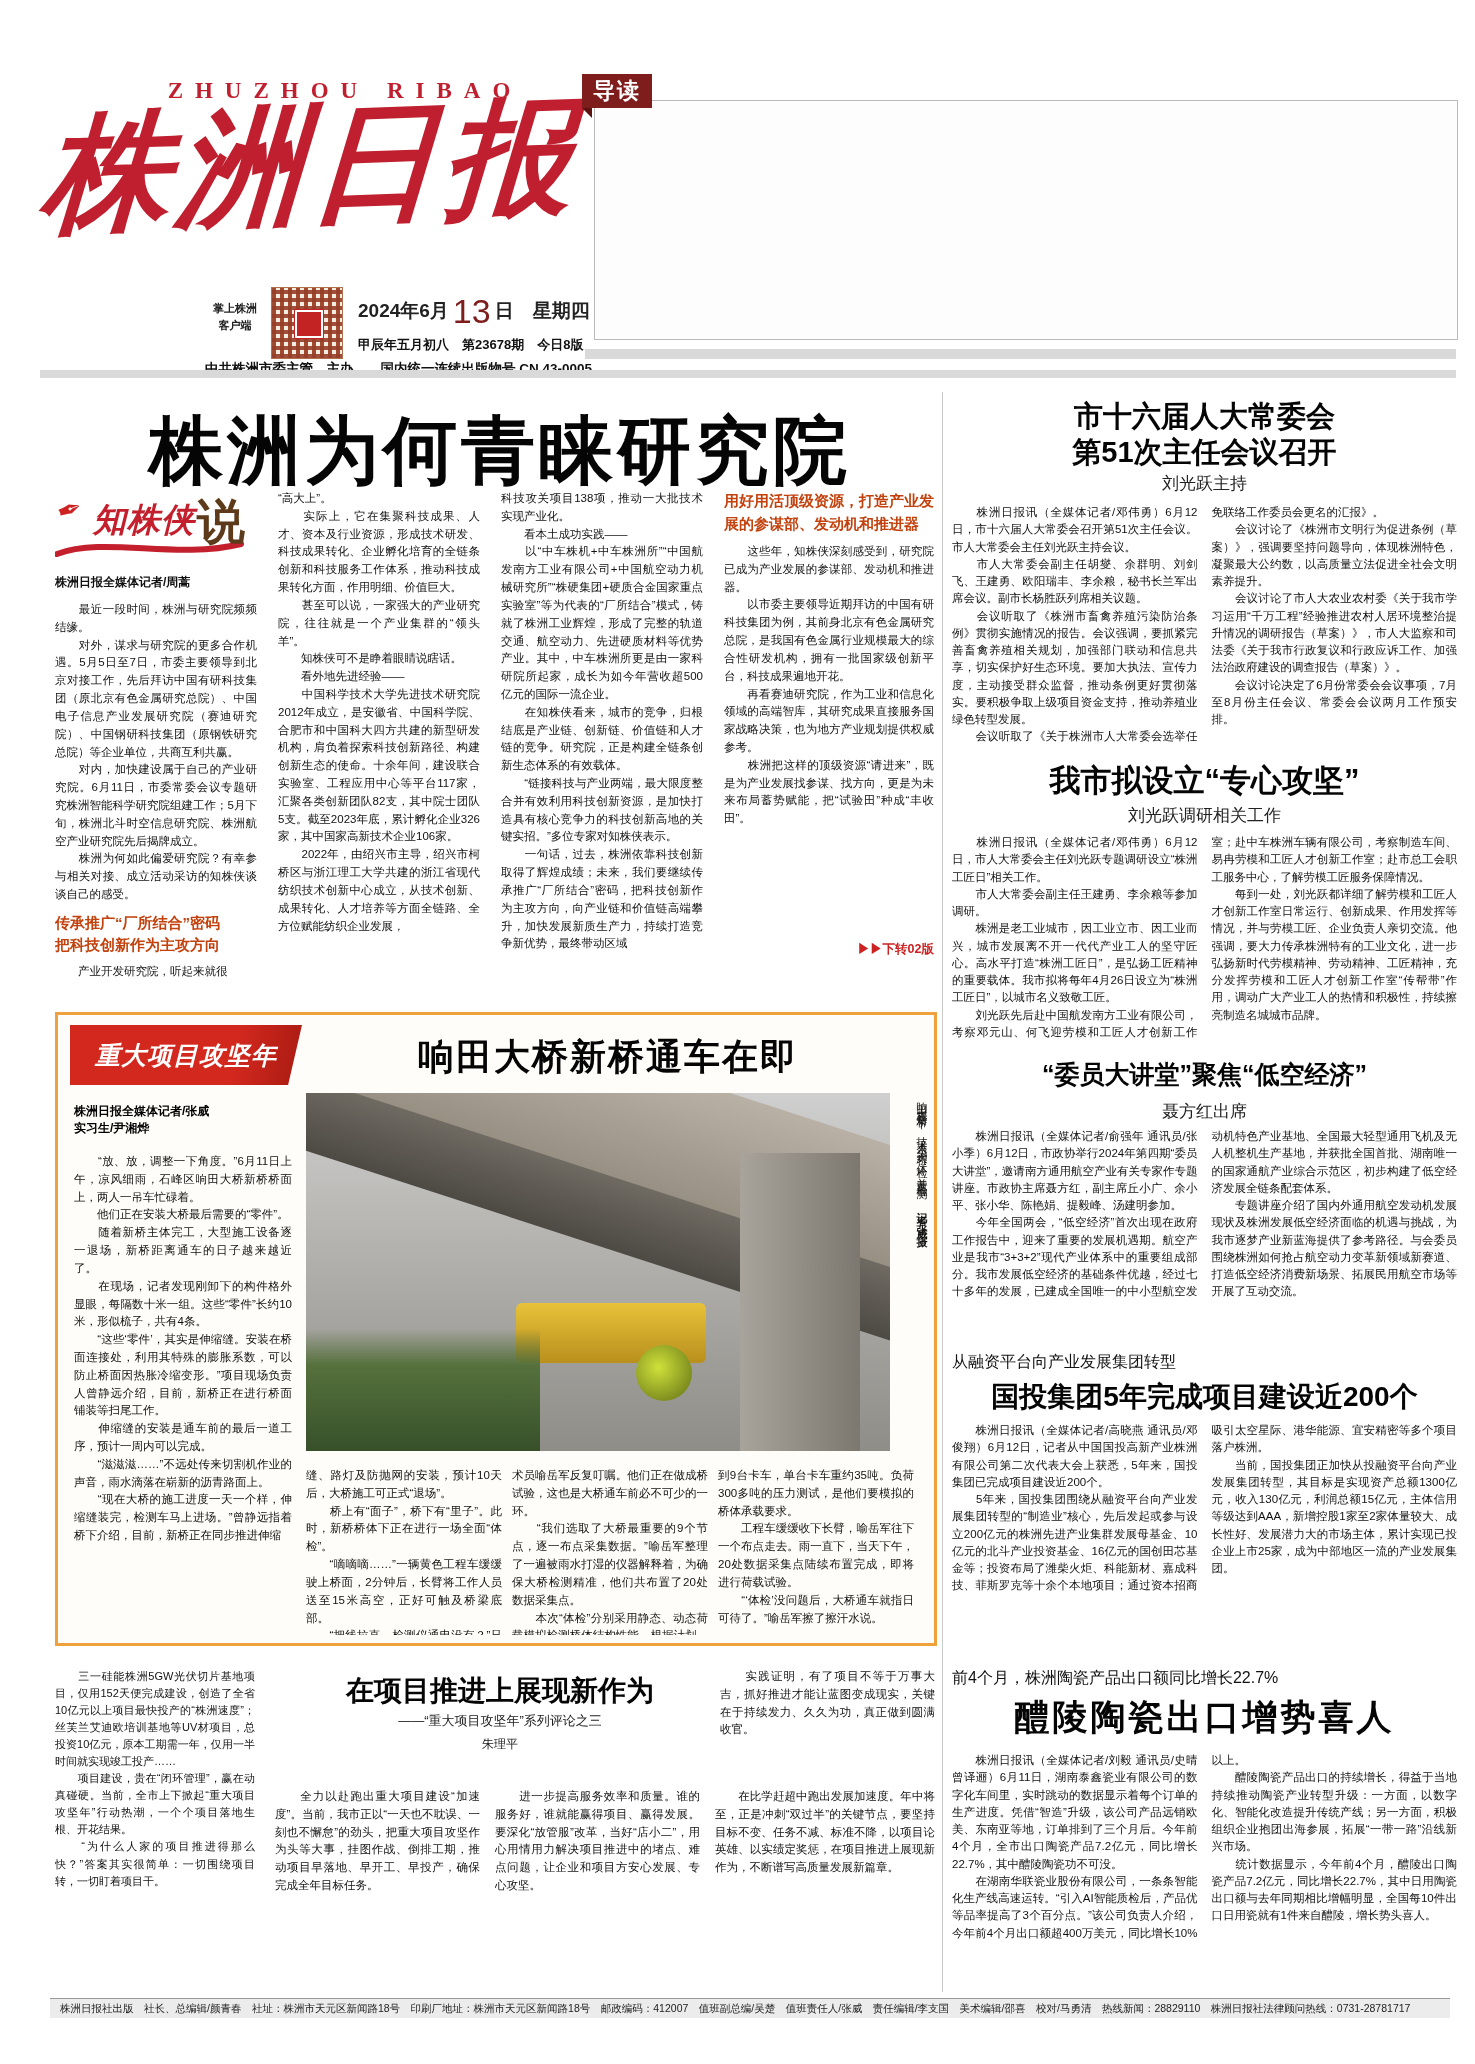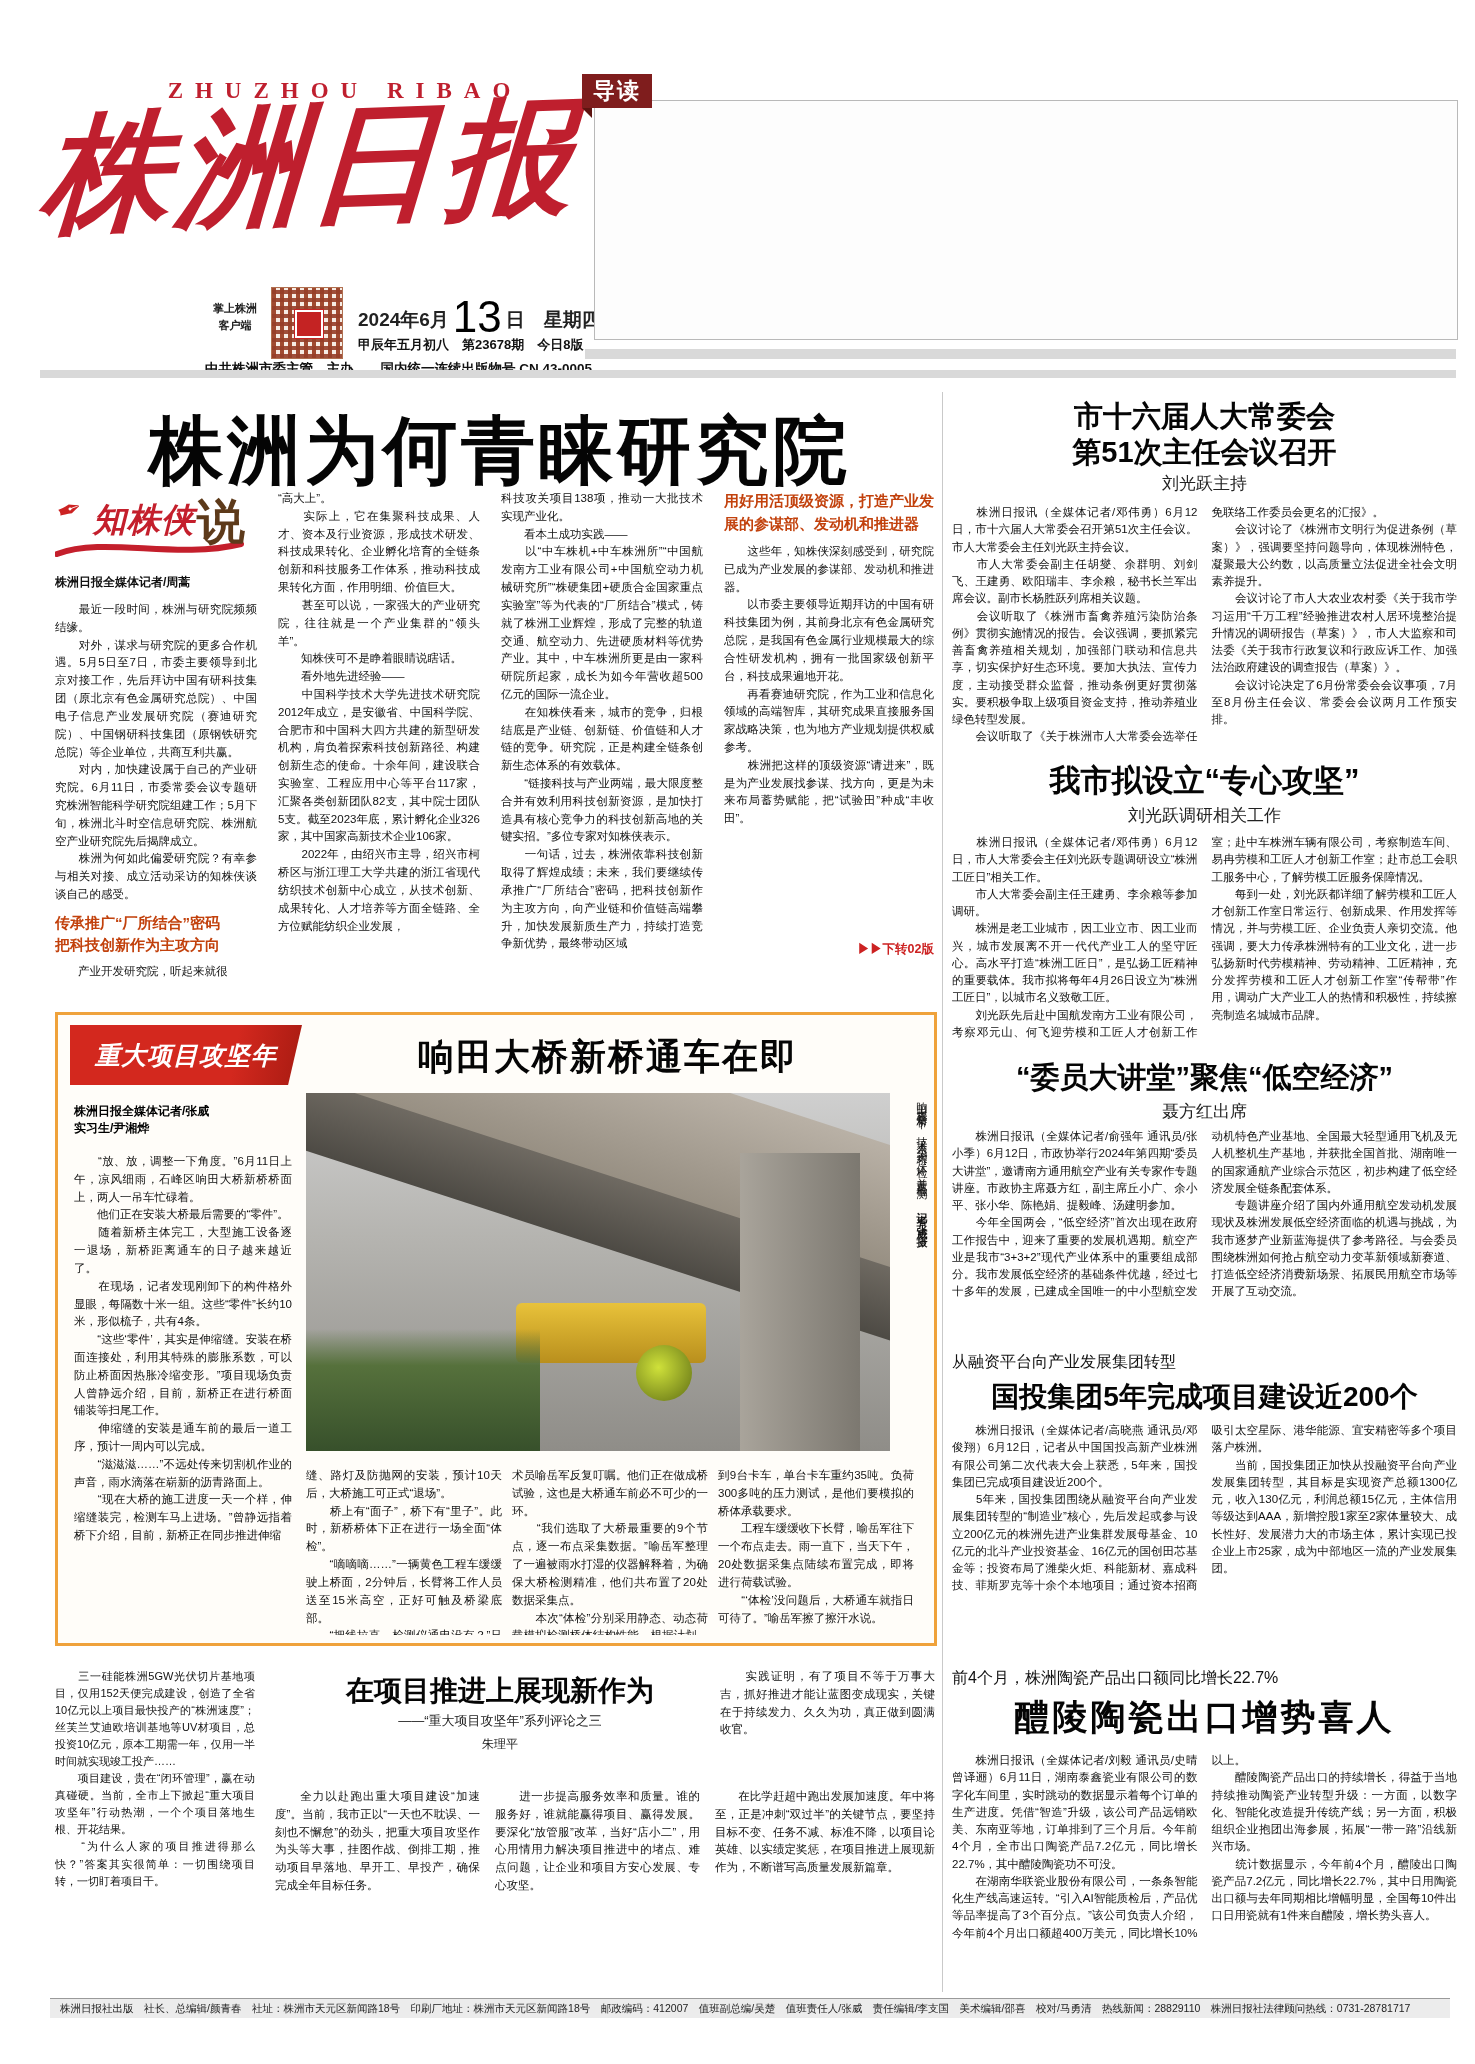--- a/index.html
+++ b/index.html
@@ -14,21 +14,21 @@
            font-size:128px;font-weight:900;font-style:italic;letter-spacing:6px;line-height:1.1;
            transform:rotate(-2deg) skewX(-5deg);white-space:nowrap;}
   .app-label{left:205px;top:300px;width:60px;font-size:11px;line-height:1.5;text-align:center;color:#222;white-space:pre-line;font-weight:bold;}
   .qr{left:272px;top:288px;width:70px;height:70px;
       background:
         repeating-linear-gradient(0deg,rgba(150,62,40,.9) 0 4px,transparent 4px 8px),
         repeating-linear-gradient(90deg,#a04a30 0 4px,#f6ece4 4px 8px);
       outline:1px solid #b07050;}
   .qr-seal{left:295px;top:310px;width:24px;height:24px;background:#c42323;border:2px solid #fff;box-shadow:0 0 0 1px #c42323;}
   .date-row{left:358px;top:292px;width:420px;font-size:19px;color:#222;font-weight:bold;white-space:nowrap;}
-  .date-day{font-size:44px;color:#000000;font-weight:normal;vertical-align:-6px;padding:0 4px;}
+  .date-day{font-size:34px;color:#7f1d1d;font-weight:normal;vertical-align:-6px;padding:0 4px;}
   .date-sub{left:358px;top:336px;width:430px;font-size:13px;color:#111;font-weight:bold;white-space:nowrap;}
   .org-line{left:205px;top:360px;width:620px;font-size:13.5px;color:#111;font-weight:bold;white-space:nowrap;}
 
   
   .dd-tag{left:582px;top:74px;width:70px;height:34px;background:#7f1d1d;color:#fff;
           font-size:22px;font-weight:900;text-align:center;line-height:34px;letter-spacing:2px;z-index:3;}
   .dd-fold{left:582px;top:108px;width:0;height:0;border-top:10px solid #5d1410;border-left:10px solid transparent;z-index:3;}
   .dd-box{left:594px;top:100px;width:862px;height:238px;border:1.5px solid #b9b9b9;background:#fdfdfd;z-index:2;}
   .dd-item{left:620px;width:812px;font-size:29px;font-weight:900;color:#0a0a0a;line-height:1.4;white-space:pre-line;}
   .dd-ref{left:1190px;top:306px;width:250px;text-align:right;color:#1a7ca6;font-size:19px;
@@ -230,21 +230,21 @@
 　　会议讨论决定了6月份常委会会议事项，7月至8月份主任会议、常委会会议两月工作预安排。</div>
 
   <div class="abs r-head" style="top:760px;font-size:31px;">我市拟设立“专心攻坚”</div>
   <div class="abs r-sub" style="top:804px;">刘光跃调研相关工作</div>
   <div class="abs body2col" style="left:952px;top:834px;width:505px;height:216px;">　　株洲日报讯（全媒体记者/邓伟勇）6月12日，市人大常委会主任刘光跃专题调研设立“株洲工匠日”相关工作。
 　　市人大常委会副主任王建勇、李余粮等参加调研。
 　　株洲是老工业城市，因工业立市、因工业而兴，城市发展离不开一代代产业工人的坚守匠心。高水平打造“株洲工匠日”，是弘扬工匠精神的重要载体。我市拟将每年4月26日设立为“株洲工匠日”，以城市名义致敬工匠。
 　　刘光跃先后赴中国航发南方工业有限公司，考察邓元山、何飞迎劳模和工匠人才创新工作室；赴中车株洲车辆有限公司，考察制造车间、易冉劳模和工匠人才创新工作室；赴市总工会职工服务中心，了解劳模工匠服务保障情况。
 　　每到一处，刘光跃都详细了解劳模和工匠人才创新工作室日常运行、创新成果、作用发挥等情况，并与劳模工匠、企业负责人亲切交流。他强调，要大力传承株洲特有的工业文化，进一步弘扬新时代劳模精神、劳动精神、工匠精神，充分发挥劳模和工匠人才创新工作室“传帮带”作用，调动广大产业工人的热情和积极性，持续擦亮制造名城城市品牌。</div>
 
-  <div class="abs r-head" style="top:1058px;font-size:29px;">“委员大讲堂”聚焦“低空经济”</div>
+  <div class="abs r-head" style="top:1058px;font-size:25px;">“委员大讲堂”聚焦“低空经济”</div>
   <div class="abs r-sub" style="top:1100px;">聂方红出席</div>
   <div class="abs body2col" style="left:952px;top:1128px;width:505px;height:220px;">　　株洲日报讯（全媒体记者/俞强年 通讯员/张小季）6月12日，市政协举行2024年第四期“委员大讲堂”，邀请南方通用航空产业有关专家作专题讲座。市政协主席聂方红，副主席丘小广、余小平、张小华、陈艳娟、提毅峰、汤建明参加。
 　　今年全国两会，“低空经济”首次出现在政府工作报告中，迎来了重要的发展机遇期。航空产业是我市“3+3+2”现代产业体系中的重要组成部分。我市发展低空经济的基础条件优越，经过七十多年的发展，已建成全国唯一的中小型航空发动机特色产业基地、全国最大轻型通用飞机及无人机整机生产基地，并获批全国首批、湖南唯一的国家通航产业综合示范区，初步构建了低空经济发展全链条配套体系。
 　　专题讲座介绍了国内外通用航空发动机发展现状及株洲发展低空经济面临的机遇与挑战，为我市逐梦产业新蓝海提供了参考路径。与会委员围绕株洲如何抢占航空动力变革新领域新赛道、打造低空经济消费新场景、拓展民用航空市场等开展了互动交流。</div>
 
   <div class="abs r-kicker" style="top:1352px;">从融资平台向产业发展集团转型</div>
   <div class="abs r-head" style="top:1378px;font-size:28px;">国投集团5年完成项目建设近200个</div>
   <div class="abs body2col" style="left:952px;top:1422px;width:505px;height:232px;">　　株洲日报讯（全媒体记者/高晓燕 通讯员/邓俊翔）6月12日，记者从中国国投高新产业株洲有限公司第二次代表大会上获悉，5年来，国投集团已完成项目建设近200个。
 　　5年来，国投集团围绕从融资平台向产业发展集团转型的“制造业”核心，先后发起或参与设立200亿元的株洲先进产业集群发展母基金、10亿元的北斗产业投资基金、16亿元的国创田芯基金等；投资布局了潍柴火炬、科能新材、嘉成科技、菲斯罗克等十余个本地项目；通过资本招商吸引太空星际、港华能源、宜安精密等多个项目落户株洲。
 　　当前，国投集团正加快从投融资平台向产业发展集团转型，其目标是实现资产总额1300亿元，收入130亿元，利润总额15亿元，主体信用等级达到AAA，新增控股1家至2家体量较大、成长性好、发展潜力大的市场主体，累计实现已投企业上市25家，成为中部地区一流的产业发展集团。</div>

